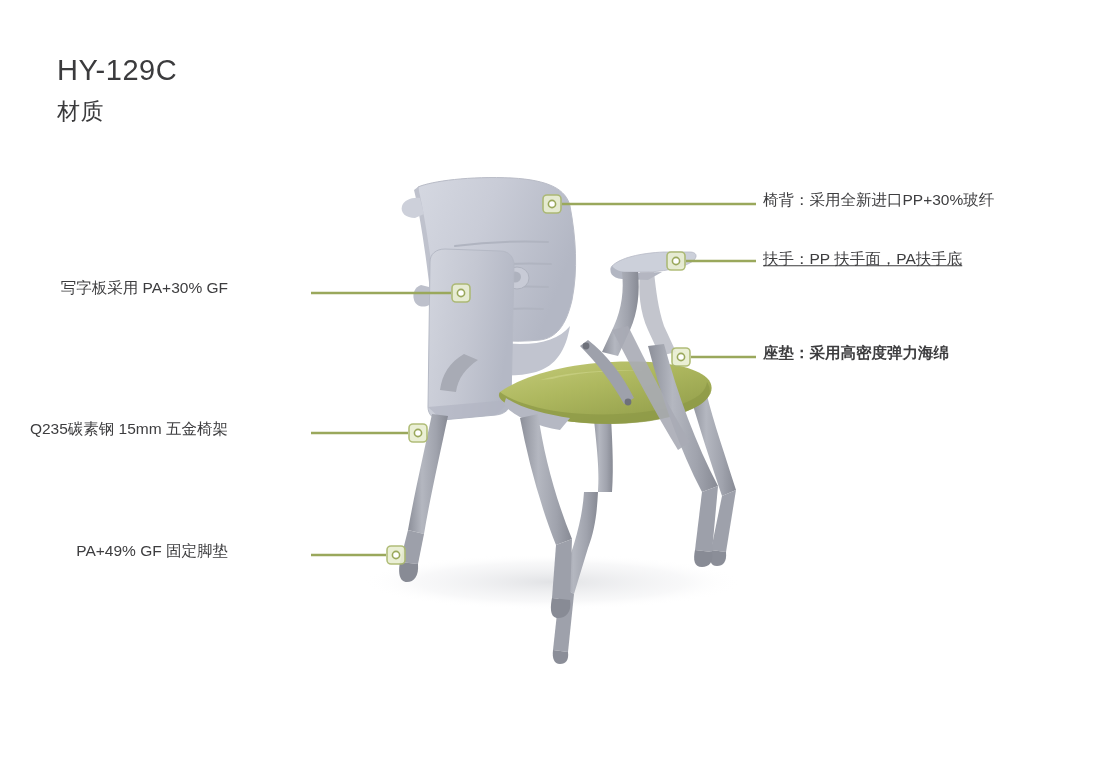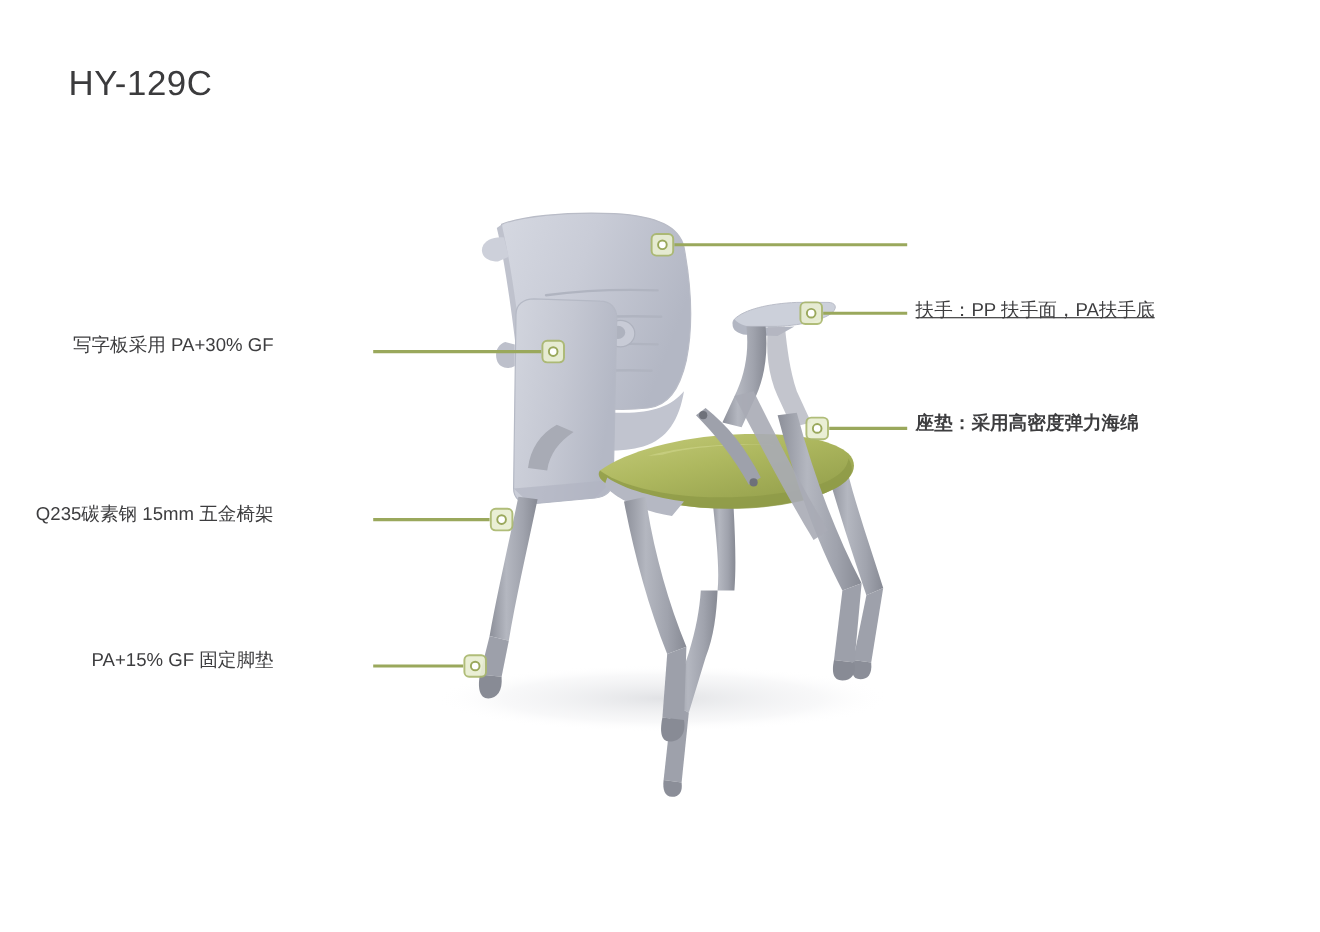--- a/index.html
+++ b/index.html
@@ -68,20 +68,21 @@
     height: 777px;
   }
 </style>
 </head>
 <body>
 
 <div id="page">
 
   <div id="header">
     <h1 id="product-title">HY-129C</h1>
+    <h2 id="section-subtitle">材质</h2>
   </div>
 
   <svg id="chair-illustration" viewBox="0 0 1100 777">
     <defs>
       <linearGradient id="shellGrad" x1="0" y1="0" x2="1" y2="0.4">
         <stop offset="0%" stop-color="#d5d8e1"></stop>
         <stop offset="45%" stop-color="#c9ccd7"></stop>
         <stop offset="100%" stop-color="#b3b7c4"></stop>
       </linearGradient>
       <linearGradient id="shellGradSide" x1="0" y1="0" x2="1" y2="0">
@@ -272,24 +273,25 @@
       <circle cx="418" cy="433" r="3.6" fill="#ffffff" stroke="#9aa85c" stroke-width="1.6"></circle>
     </g>
 
     <g>
       <line x1="311" y1="555" x2="386" y2="555" stroke="#9aa85c" stroke-width="2.6"></line>
       <rect x="387" y="546" width="18" height="18" rx="4" fill="#e9eed2" stroke="#aab86e" stroke-width="1.6" opacity="0.92"></rect>
       <circle cx="396" cy="555" r="3.6" fill="#ffffff" stroke="#9aa85c" stroke-width="1.6"></circle>
     </g>
   </svg>
 
+  <div class="callout-label right" style="left:763px; top:200px; transform:translateY(-50%);">椅背：采用全新进口PP+30%玻纤</div>
 
   <div class="callout-label right" style="left:763px; top:259px; transform:translateY(-50%);text-decoration:underline;">扶手：PP 扶手面，PA扶手底</div>
 
   <div class="callout-label right" style="left:763px; top:353px; transform:translateY(-50%);font-weight:bold;">座垫：采用高密度弹力海绵</div>
 
   <div class="callout-label left" style="right:800px; top:288px; transform:translateY(-50%);">写字板采用 PA+30% GF</div>
 
   <div class="callout-label left" style="right:800px; top:429px; transform:translateY(-50%);margin-left:48px;">Q235碳素钢 15mm 五金椅架</div>
 
-  <div class="callout-label left" style="right:800px; top:551px; transform:translateY(-50%);">PA+15% GF 固定脚垫</div>
+  <div class="callout-label left" style="right:800px; top:551px; transform:translateY(-50%);">PA+49% GF 固定脚垫</div>
 
 </div>
 
 </body></html>

